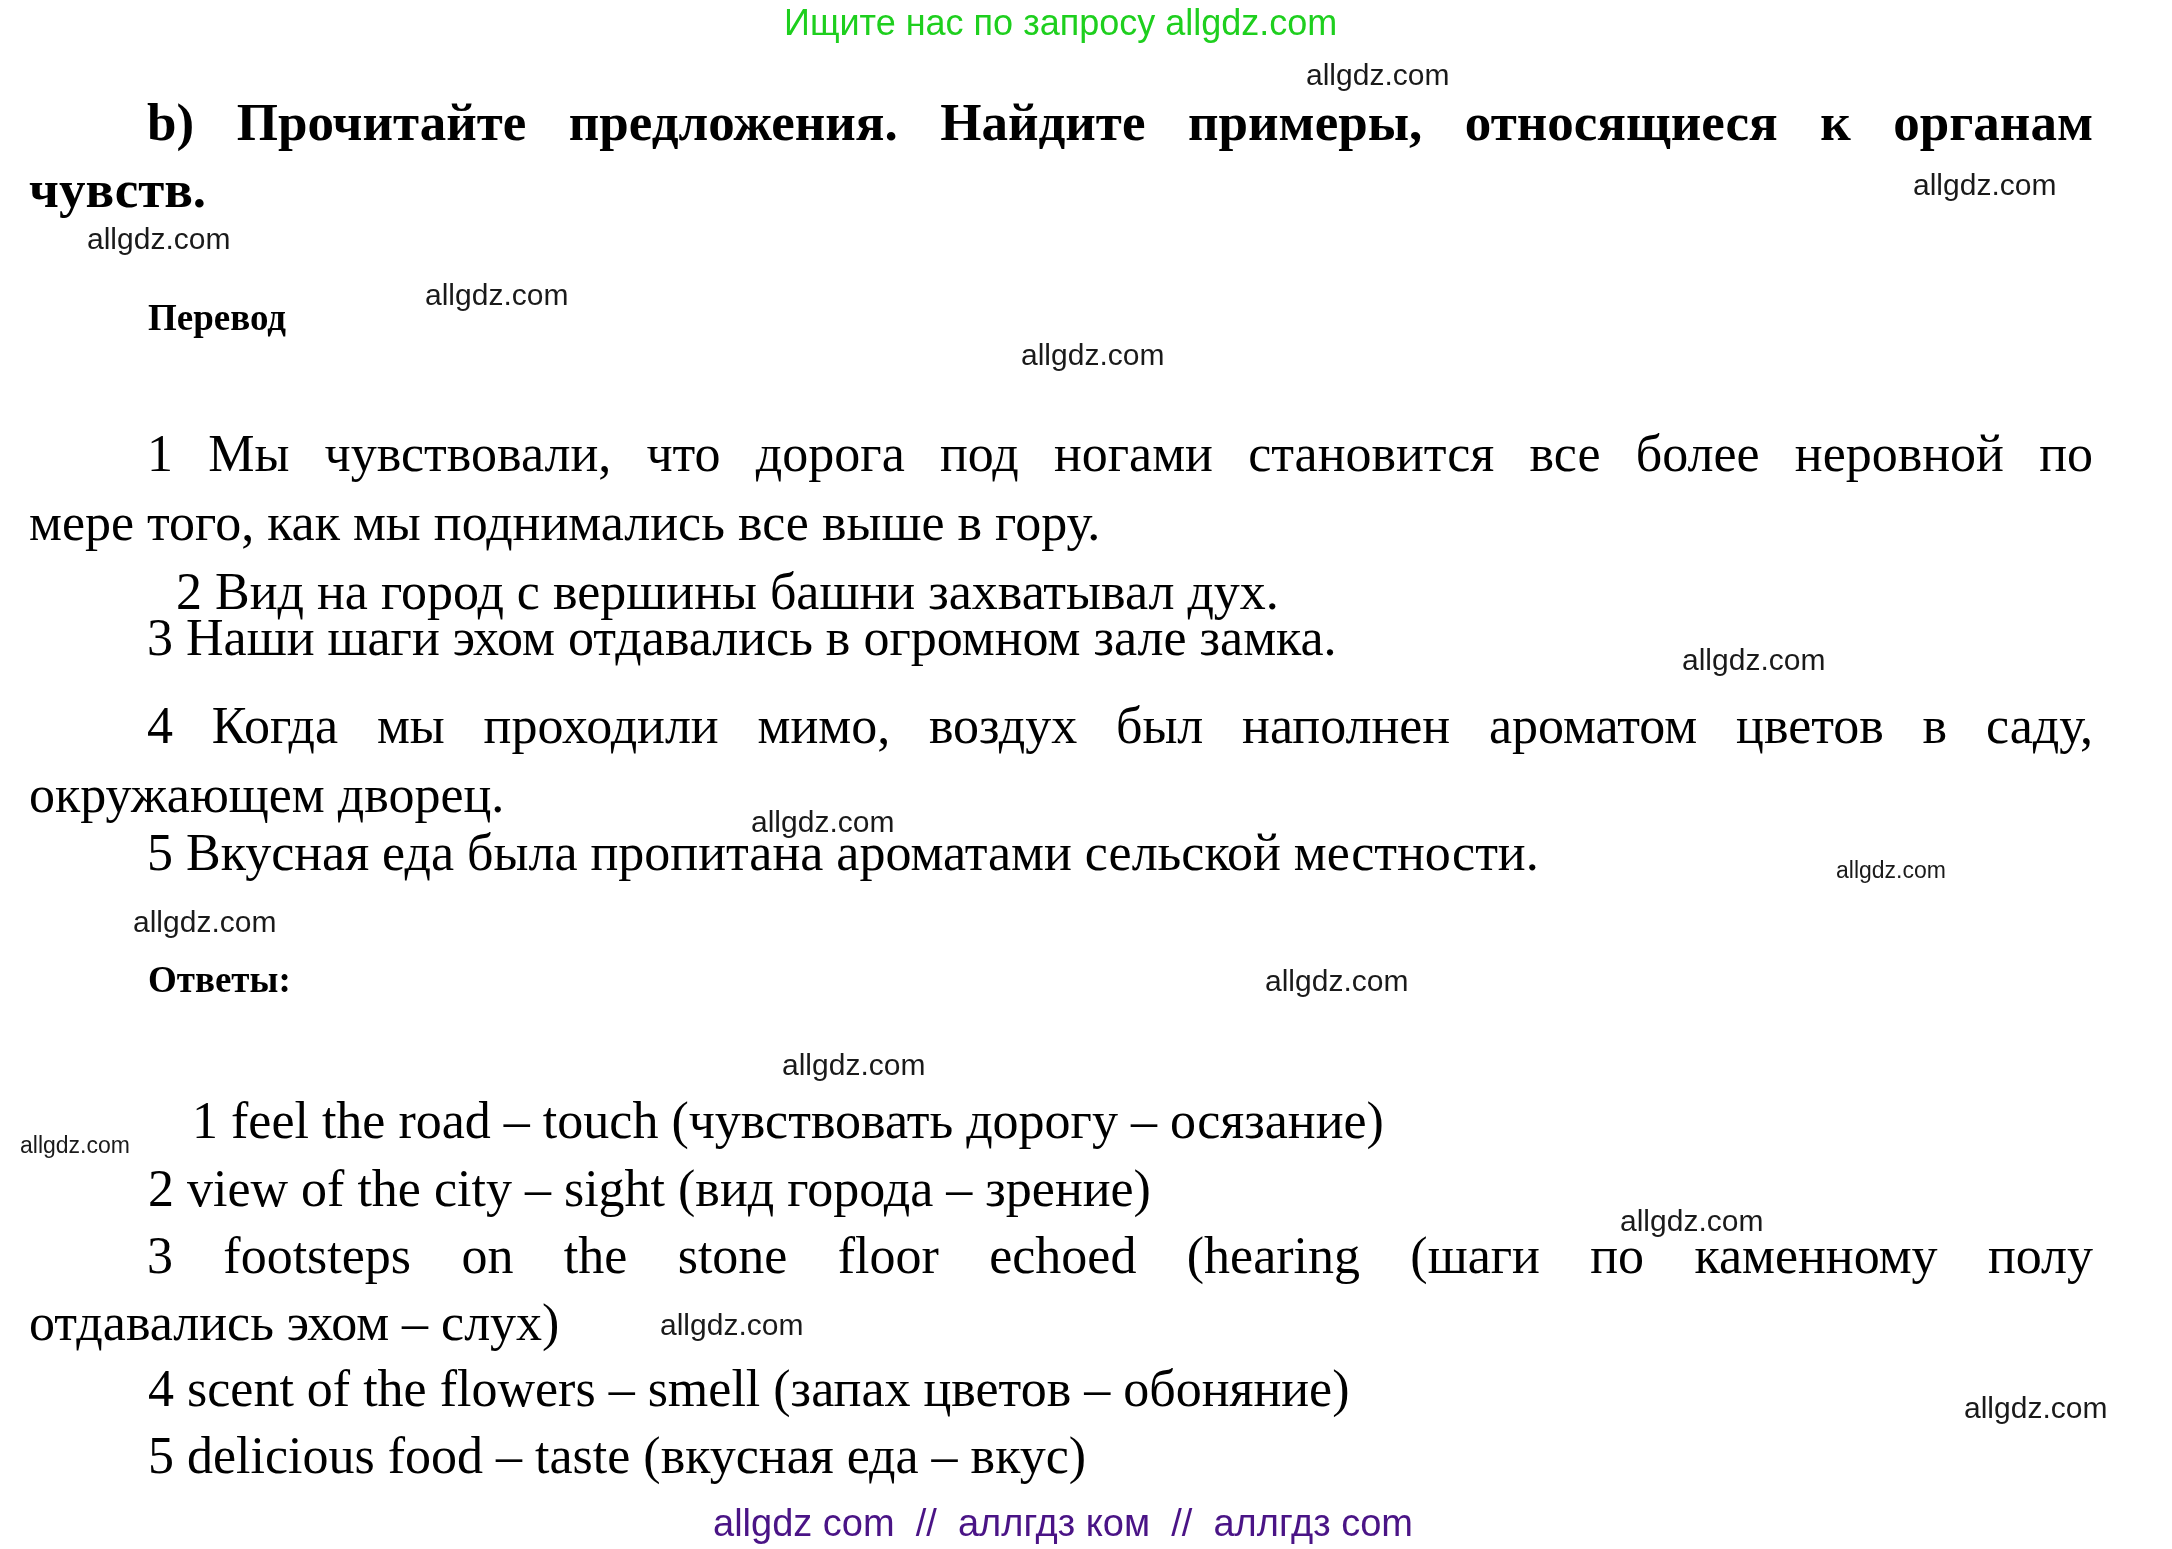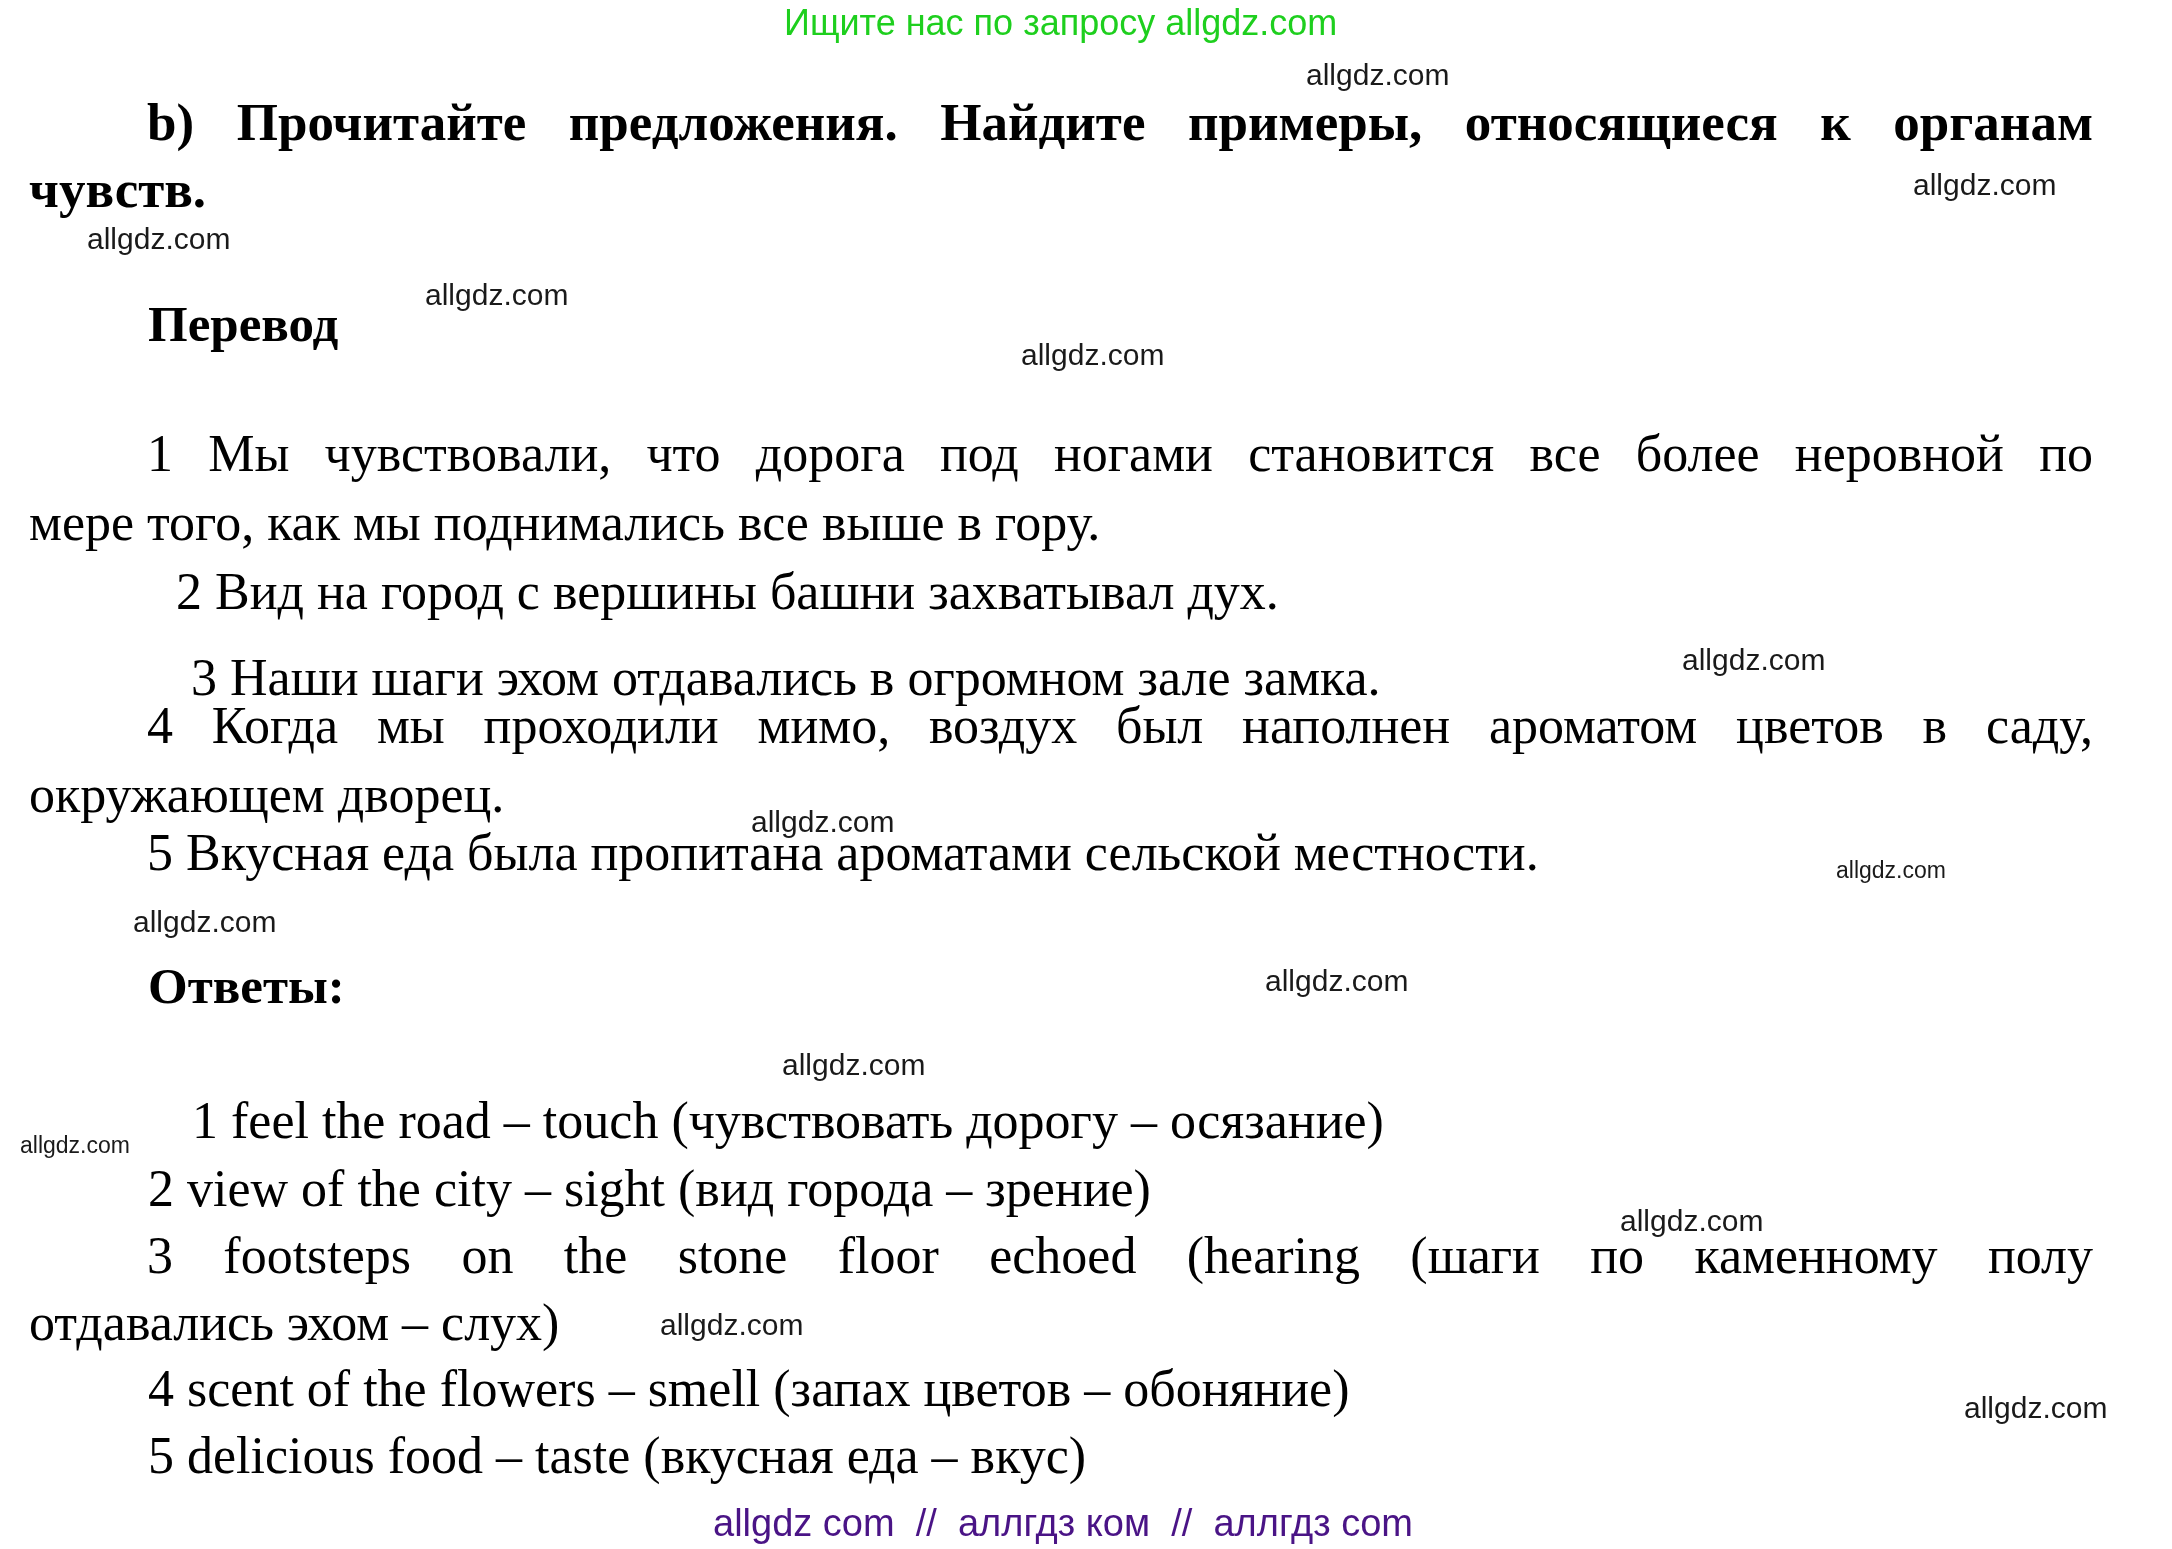--- a/index.html
+++ b/index.html
@@ -4,42 +4,42 @@
   <style>
     html, body { margin: 0; padding: 0; background: #ffffff; }
     body { width: 2172px; height: 1549px; position: relative; overflow: hidden; }
     .abs { position: absolute; white-space: nowrap; }
     .header-banner { font-family: "Liberation Sans", sans-serif; font-size: 36px; left: 784px; top: 0px; line-height: 46px; }
     .wm { font-family: "Liberation Sans", sans-serif; color: #1a1a1a; line-height: 1; }
     .wm-l { font-size: 30px; }
     .wm-s { font-size: 23px; }
     .serif { font-family: "Liberation Serif", serif; color: #000; }
     .title { font-weight: bold; font-size: 53px; }
-    .heading { font-weight: bold; font-size: 51px; }
+    .heading { font-weight: bold; font-size: 37px; }
     .body { font-size: 52px; }
     .line { position: absolute; white-space: nowrap; line-height: 1; }
     .just { left: 29px; width: 2064px; text-align: justify; text-align-last: justify; white-space: normal; }
     .ind { padding-left: 118px; box-sizing: border-box; }
     .footer { font-family: "Liberation Sans", sans-serif; font-size: 38px; left: 713px; top: 1500px; line-height: 46px; text-align: center; }
   </style>
 </head>
 <body>
 
 <div class="abs header-banner" style="color:#1ecf1e;">Ищите нас по запросу allgdz.com</div>
 
 <div class="line serif title just ind" style="top:96px;">b) Прочитайте предложения. Найдите примеры, относящиеся к органам</div>
 <div class="line serif title" style="left:29px; top:163px;">чувств.</div>
 
 <div class="line serif heading" style="left:148px; top:299px;">Перевод</div>
 
 <div>
   <div class="line serif body just ind" style="top:428px;">1 Мы чувствовали, что дорога под ногами становится все более неровной по</div>
   <div class="line serif body" style="left:29px; top:497px;">мере того, как мы поднимались все выше в гору.</div>
   <div class="line serif body" style="left:147px; top:566px;margin-left:29px;">2 Вид на город с вершины башни захватывал дух.</div>
-  <div class="line serif body" style="left:147px; top:652px;margin-left:44px;">3 Наши шаги эхом отдавались в огромном зале замка.</div>
+  <div class="line serif body" style="left:147px; top:612px;">3 Наши шаги эхом отдавались в огромном зале замка.</div>
   <div class="line serif body just ind" style="top:700px;">4 Когда мы проходили мимо, воздух был наполнен ароматом цветов в саду,</div>
   <div class="line serif body" style="left:29px; top:769px;">окружающем дворец.</div>
   <div class="line serif body" style="left:147px; top:827px;">5 Вкусная еда была пропитана ароматами сельской местности.</div>
 </div>
 
 <div class="line serif heading" style="left:148px; top:961px;">Ответы:</div>
 
 <div>
   <div class="line serif body" style="left:148px; top:1095px;margin-left:44px;">1 feel the road – touch (чувствовать дорогу – осязание)</div>
   <div class="line serif body" style="left:148px; top:1163px;">2 view of the city – sight (вид города – зрение)</div>

